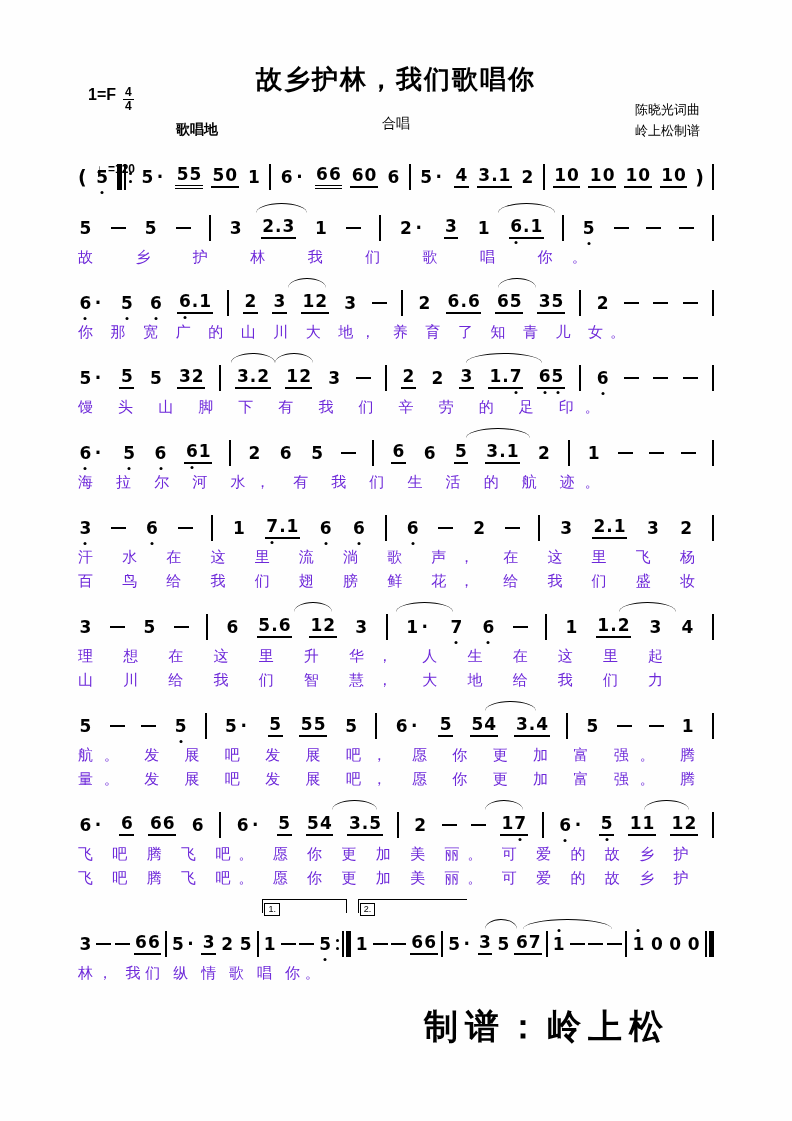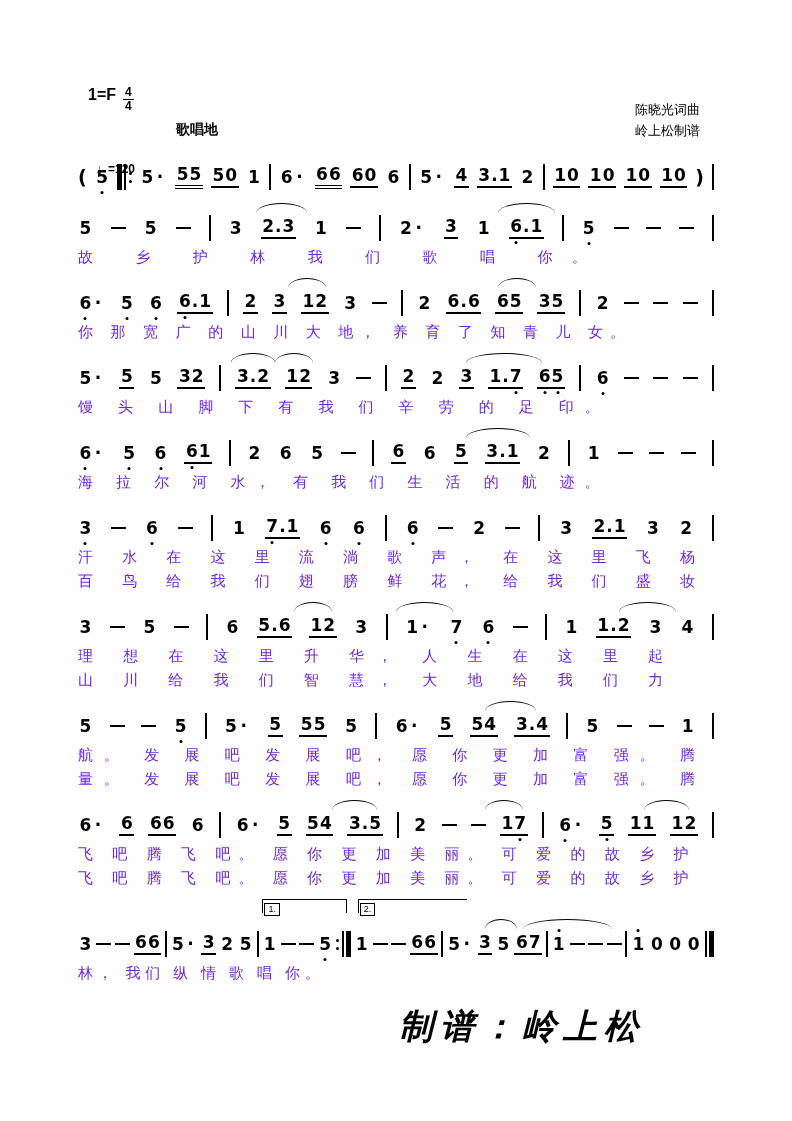--- a/index.html
+++ b/index.html
@@ -39,46 +39,48 @@
   .bar{width:2px;height:26px;background:#000;display:inline-block;}
   .bar.thick{width:4.5px;}
   .finalbar,.repbar{display:inline-flex;align-items:center;gap:2.5px;height:26px;}
   .rdots{display:inline-flex;flex-direction:column;gap:5px;}
   .rdots i{width:3px;height:3px;background:#000;border-radius:50%;}
   .dash{width:15px;height:2.6px;background:#000;display:inline-block;}
   .paren{font-size:19px;font-weight:bold;}
   .lyric-line{font-size:15px;margin-top:5px;line-height:19px;color:#6d28d9;
               font-family:"Liberation Serif",serif;
               text-align:justify;text-align-last:justify;}
-  .signature{position:absolute;top:1004px;left:399px;font-size:34px;font-weight:bold;
-             font-style:italic;letter-spacing:7px;font-family:"DejaVu Serif",serif;text-align:center;}
+  .signature{position:absolute;top:1004px;left:424px;font-size:34px;font-weight:bold;
+             letter-spacing:7px;font-family:"DejaVu Serif",serif;text-align:center;}
   .watermark{position:absolute;right:4px;bottom:4px;width:192px;height:76px;}
   .wm-logo{position:absolute;left:0;top:0;}
   .wm-brand{position:absolute;left:54px;top:8px;font-size:24px;font-weight:bold;
             letter-spacing:4px;white-space:nowrap;}
   .wm-url{position:absolute;left:54px;top:42px;font-size:15px;font-weight:bold;
           font-style:italic;white-space:nowrap;font-family:"Liberation Sans",sans-serif;}
 </style>
 </head>
 <body>
 
 <div class="page">
 
+  <div class="title">故乡护林，我们歌唱你</div>
 
   <div class="key">
     <span>1=F</span>
     <span class="meter">
       <span class="num">4</span>
       <span class="den">4</span>
     </span>
   </div>
 
   <div class="tempo"><span>♩</span><span>=120</span></div>
 
   <div class="expression">歌唱地</div>
+  <div class="ensemble">合唱</div>
 
   <div class="credits">
     <div>陈晓光词曲</div>
     <div>岭上松制谱</div>
   </div>
 
   <div class="score">
       <div class="system">
         <div class="arc-band"></div>
         <div class="notes-row">

